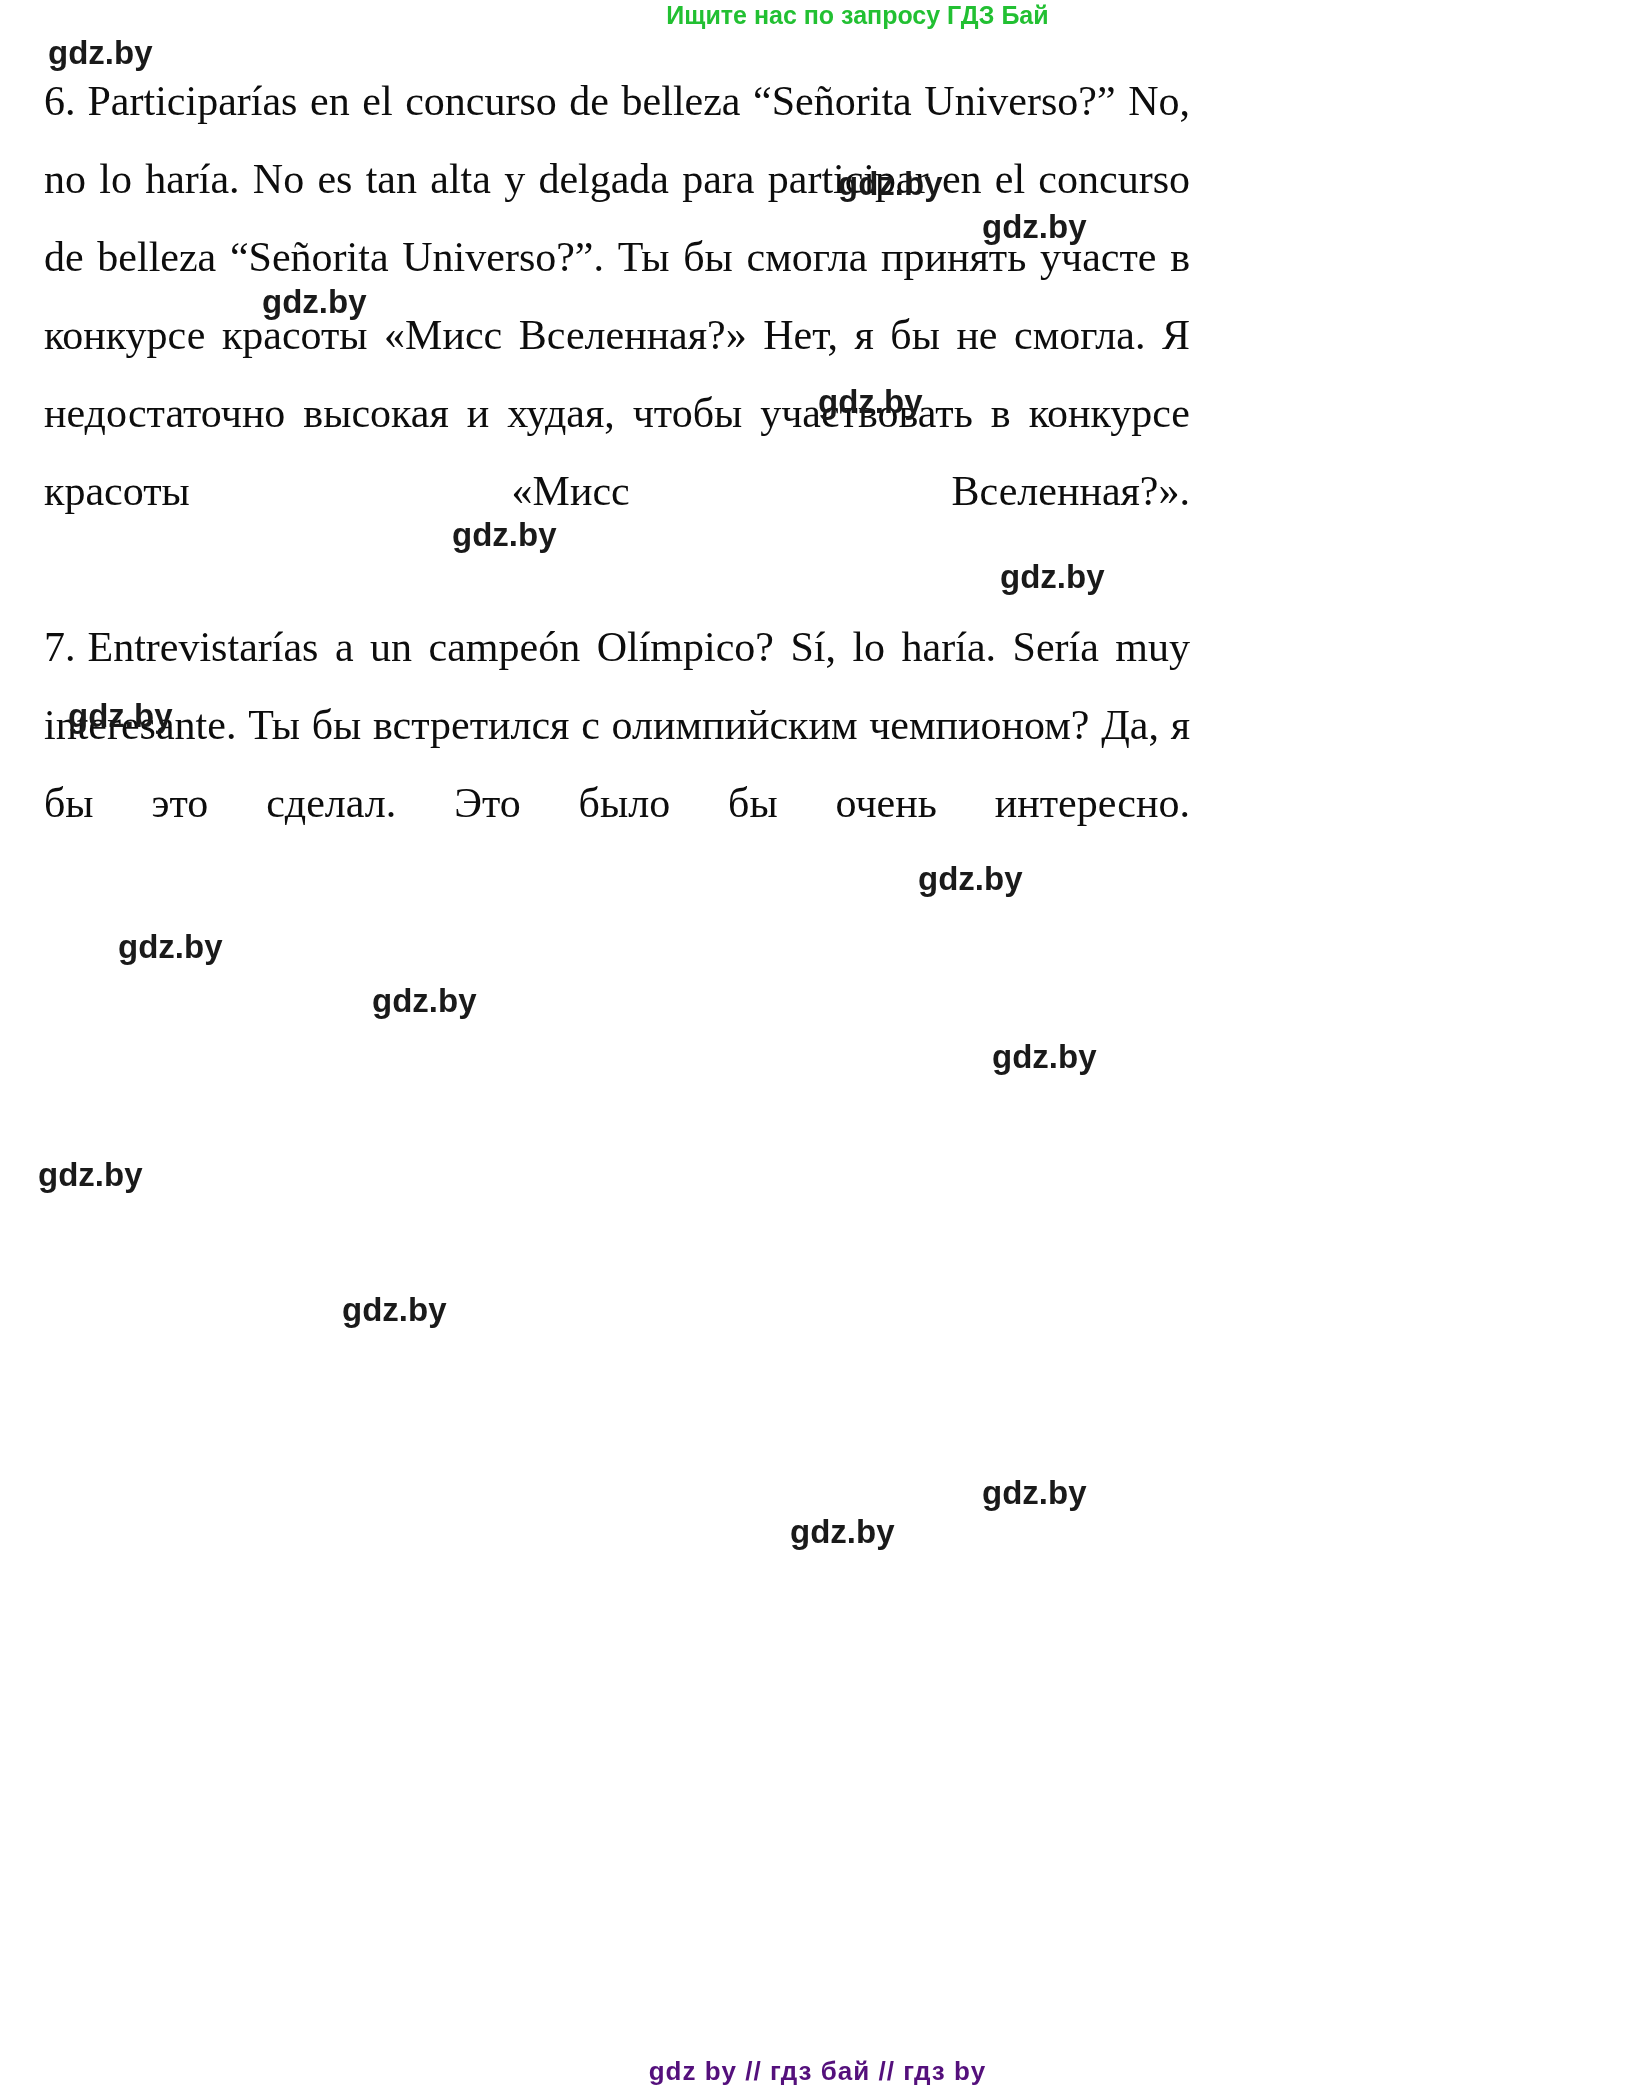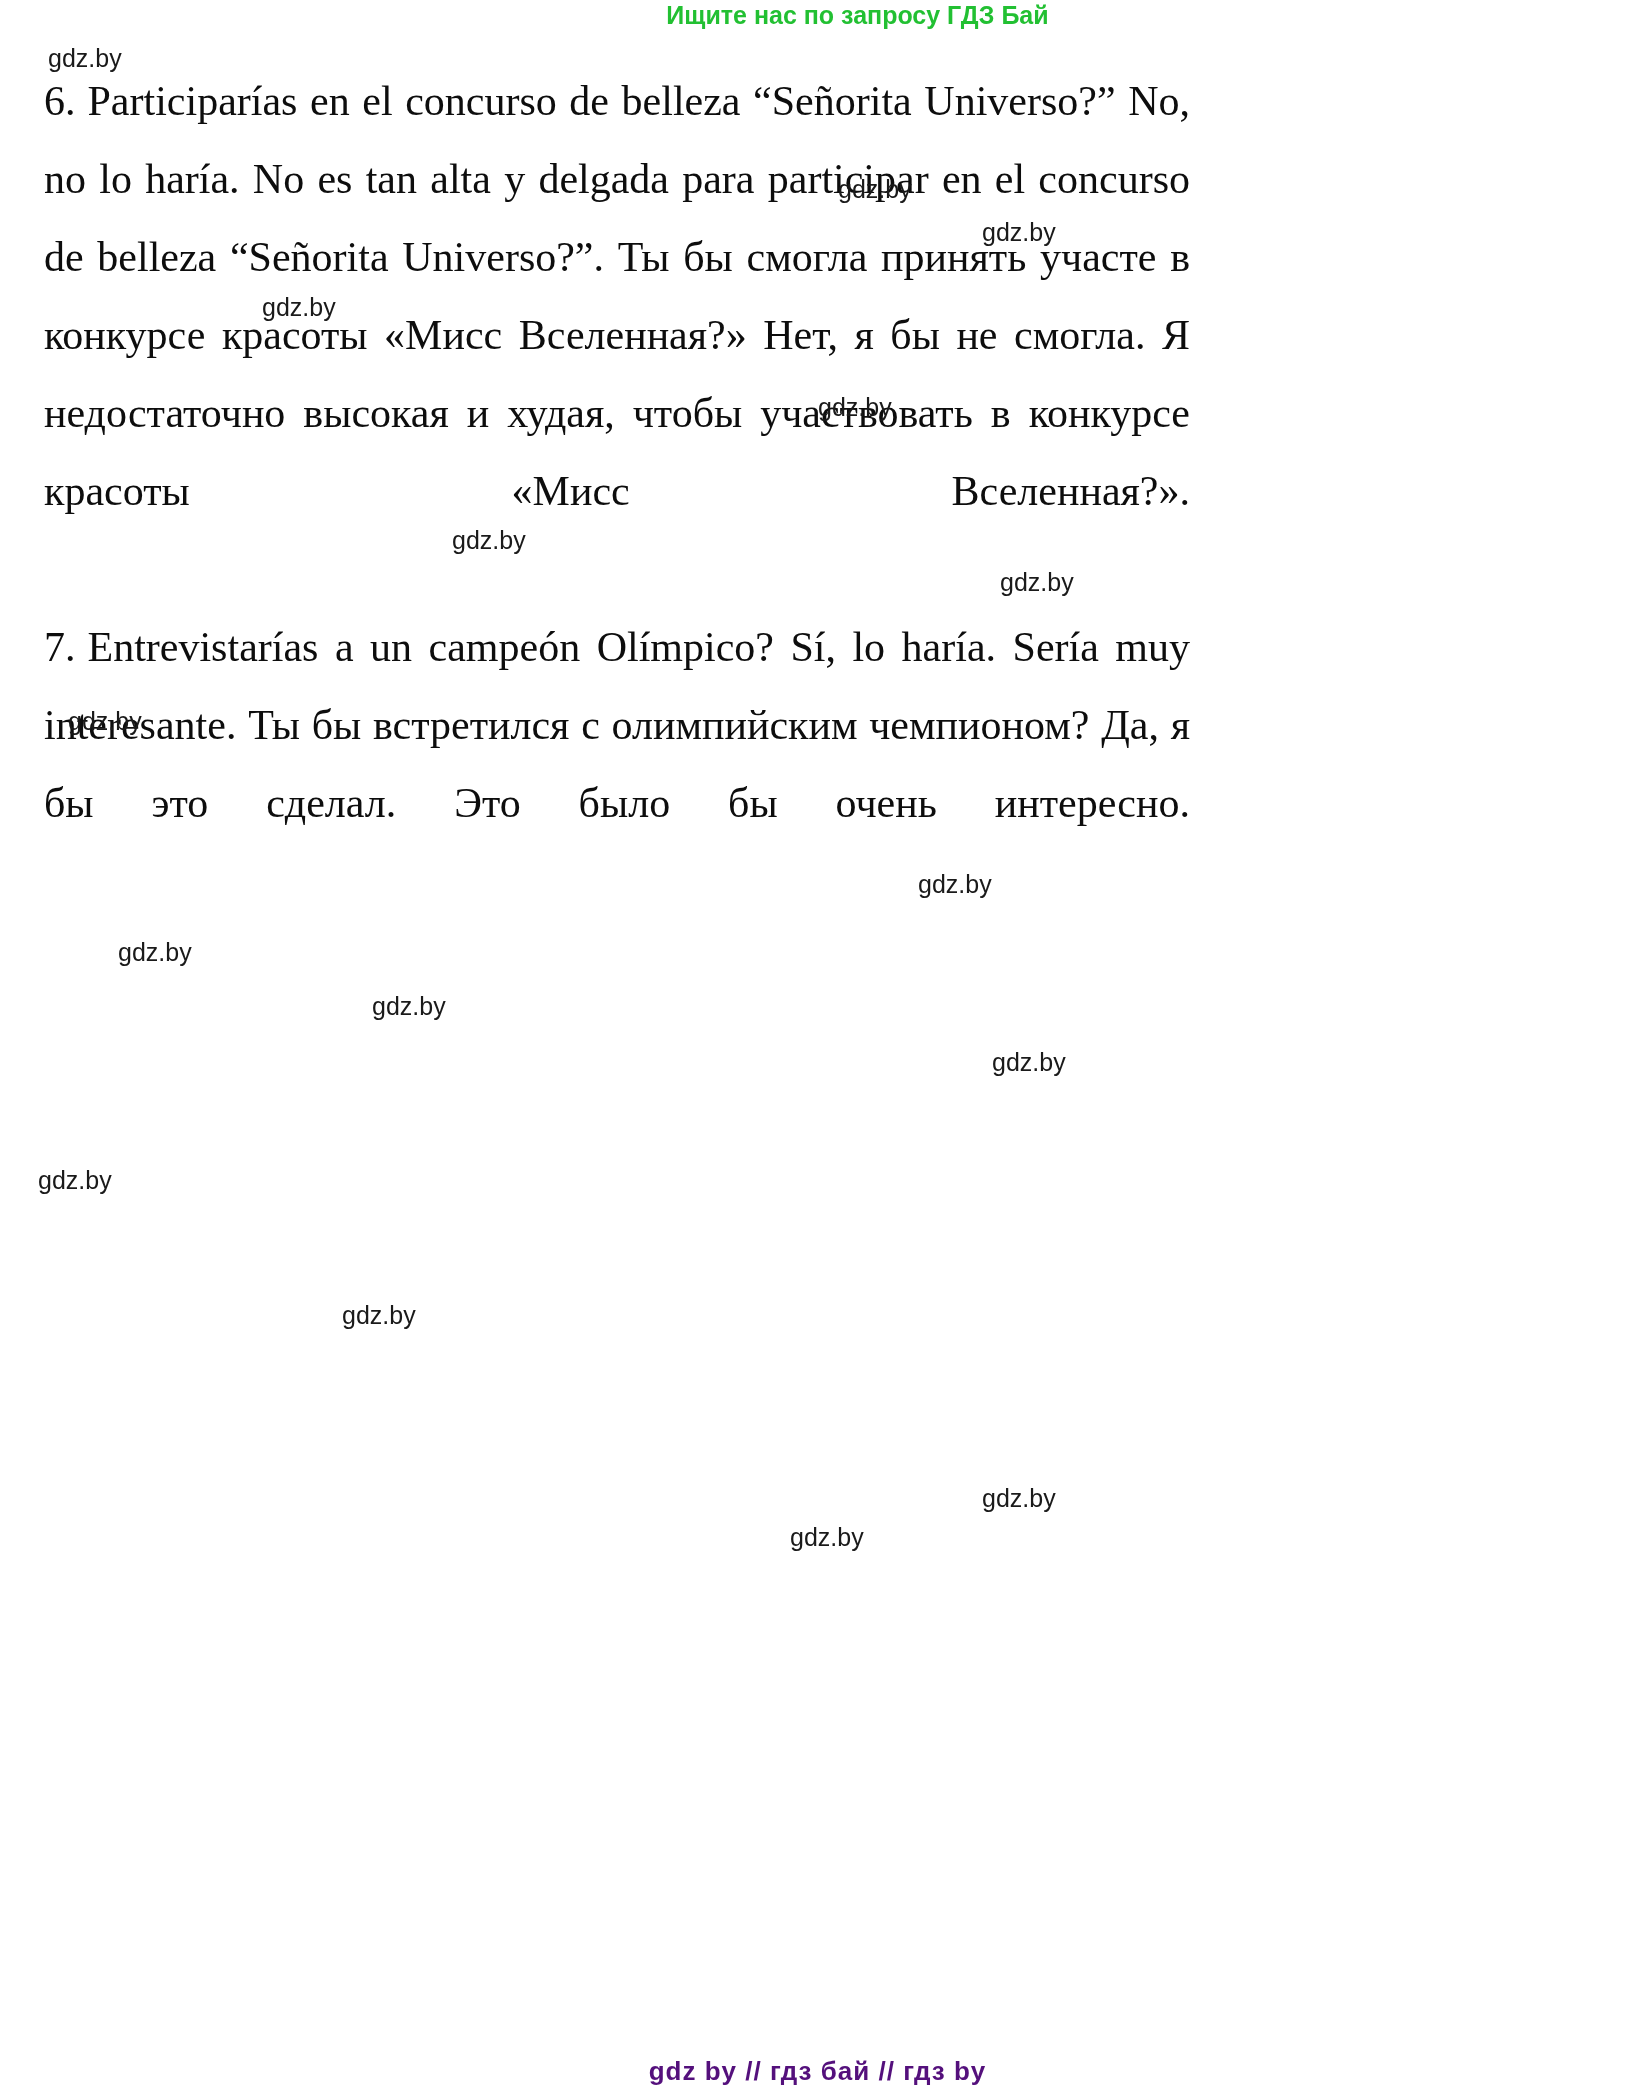--- a/index.html
+++ b/index.html
@@ -49,27 +49,26 @@
     font-weight: 700;
     color: #54107c;
     letter-spacing: 1px;
     white-space: nowrap;
   }
 
   
   .watermark {
     position: absolute;
     font-family: "Liberation Sans", sans-serif;
-    font-size: 25px;
-    font-weight: 400;
+    font-size: 33px;
+    font-weight: 700;
     color: #1a1a1a;
     white-space: nowrap;
     pointer-events: none;
     z-index: 5;
-    margin-top: 10px;
   }
 
   
   .content {
     position: absolute;
     top: 62px;
     left: 44px;
     width: 1146px;
     z-index: 2;
   }

